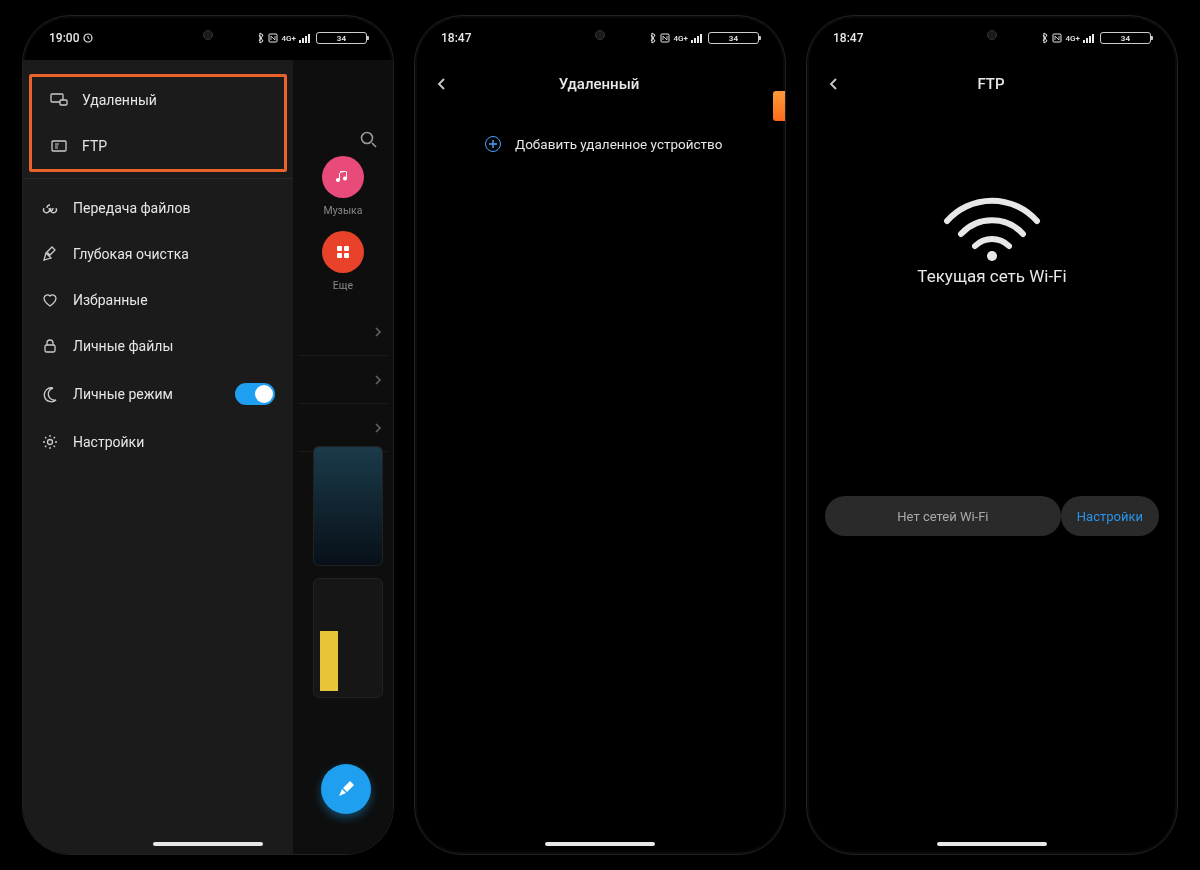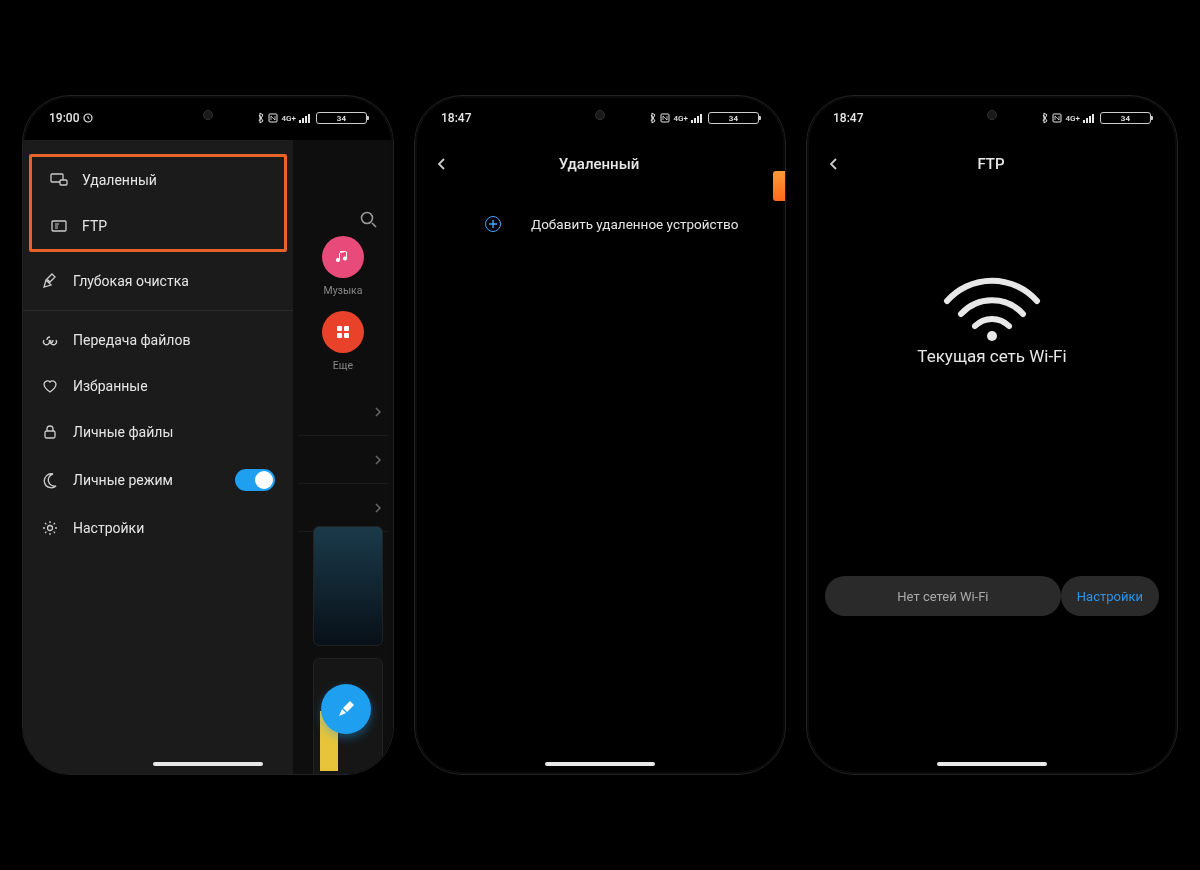--- a/index.html
+++ b/index.html
@@ -9,21 +9,21 @@
     width: 1200px;
     height: 870px;
     display: flex;
     gap: 20px;
     padding: 12px 20px;
     justify-content: center;
     align-items: center;
   }
   .phone {
     width: 372px;
-    height: 680px;
+    height: 840px;
     background: #000;
     border-radius: 48px;
     position: relative;
     overflow: hidden;
     border: 1px solid #222;
     box-shadow: 0 0 20px rgba(0,0,0,0.8), inset 0 0 0 2px #0a0a0a;
   }
   .notch {
     position: absolute;
     top: 14px;
@@ -155,21 +155,21 @@
     padding-right: 28px;
   }
   .p2-orange {
     position: absolute; top: 75px; right: 0;
     width: 12px; height: 30px;
     background: linear-gradient(#ff9b3a,#ff6a1a);
     border-radius: 3px 0 0 3px;
   }
   .p2-add {
     position: absolute; top: 120px; left: 70px;
-    display: flex; align-items: center; gap: 30px;
+    display: flex; align-items: center; gap: 14px;
     color: #e6e6e6; font-size: 13.5px;
   }
   .p2-add .plus {
     width: 16px; height: 16px; border-radius: 50%;
     border: 1.5px solid #4aa3ff;
     color: #4aa3ff; display: flex; align-items: center; justify-content: center;
     font-size: 12px; line-height: 1;
   }
 
   
@@ -310,35 +310,35 @@
       <div class="drawer-item">
         <span class="drawer-icon">
           <svg width="18" height="18" viewBox="0 0 18 18">
               <rect x="2" y="4" width="14" height="10" rx="1" fill="none" stroke="#ccc" stroke-width="1.3"></rect>
               <path d="M5 9h3M5 7h4M5 11h3" stroke="#ccc" stroke-width="1"></path>
             </svg>
         </span>
         <span>FTP</span>
       </div>
     </div>
+    <div class="drawer-item sep">
+      <span class="drawer-icon">
+        <svg width="18" height="18" viewBox="0 0 18 18">
+            <path d="M6 9a3 3 0 0 1 3-3h0M12 9a3 3 0 0 1-3 3h0M4 9a3 3 0 0 0 0 0M3 9a3 3 0 1 0 5 0M10 9a3 3 0 1 0 5 0" fill="none" stroke="#ccc" stroke-width="1.3"></path>
+          </svg>
+      </span>
+      <span>Передача файлов</span>
+    </div>
     <div class="drawer-item">
       <span class="drawer-icon">
         <svg width="18" height="18" viewBox="0 0 18 18">
             <path d="M11 2l3 3-5 5-3-3zM5 8l-2 7 7-2z" fill="none" stroke="#ccc" stroke-width="1.3"></path>
           </svg>
       </span>
       <span>Глубокая очистка</span>
-    </div>
-    <div class="drawer-item sep">
-      <span class="drawer-icon">
-        <svg width="18" height="18" viewBox="0 0 18 18">
-            <path d="M6 9a3 3 0 0 1 3-3h0M12 9a3 3 0 0 1-3 3h0M4 9a3 3 0 0 0 0 0M3 9a3 3 0 1 0 5 0M10 9a3 3 0 1 0 5 0" fill="none" stroke="#ccc" stroke-width="1.3"></path>
-          </svg>
-      </span>
-      <span>Передача файлов</span>
     </div>
     <div class="drawer-item">
       <span class="drawer-icon">
         <svg width="18" height="18" viewBox="0 0 18 18">
             <path d="M9 15s-6-4-6-8a3.5 3.5 0 0 1 6-2 3.5 3.5 0 0 1 6 2c0 4-6 8-6 8z" fill="none" stroke="#ccc" stroke-width="1.3"></path>
           </svg>
       </span>
       <span>Избранные</span>
     </div>
     <div class="drawer-item">

